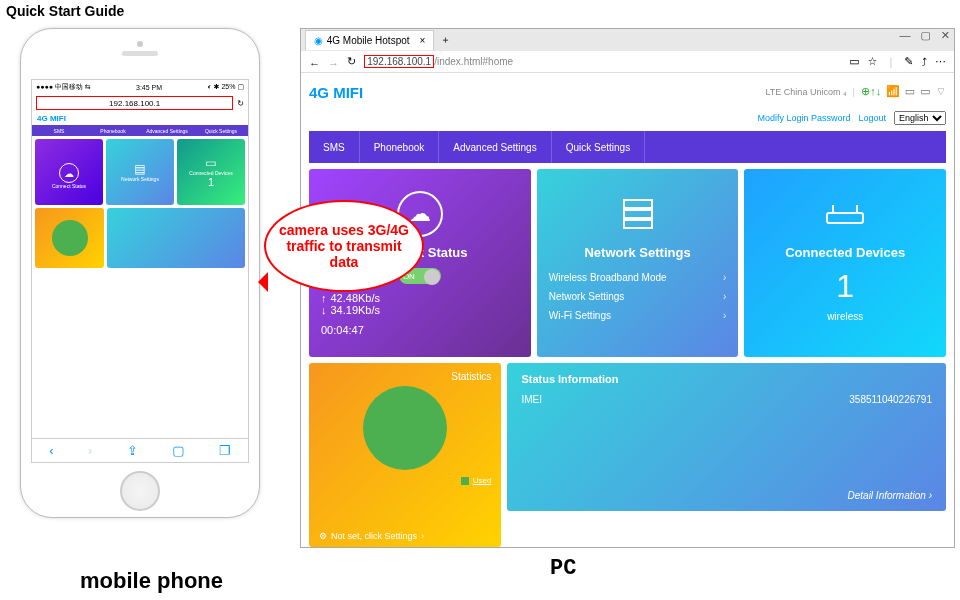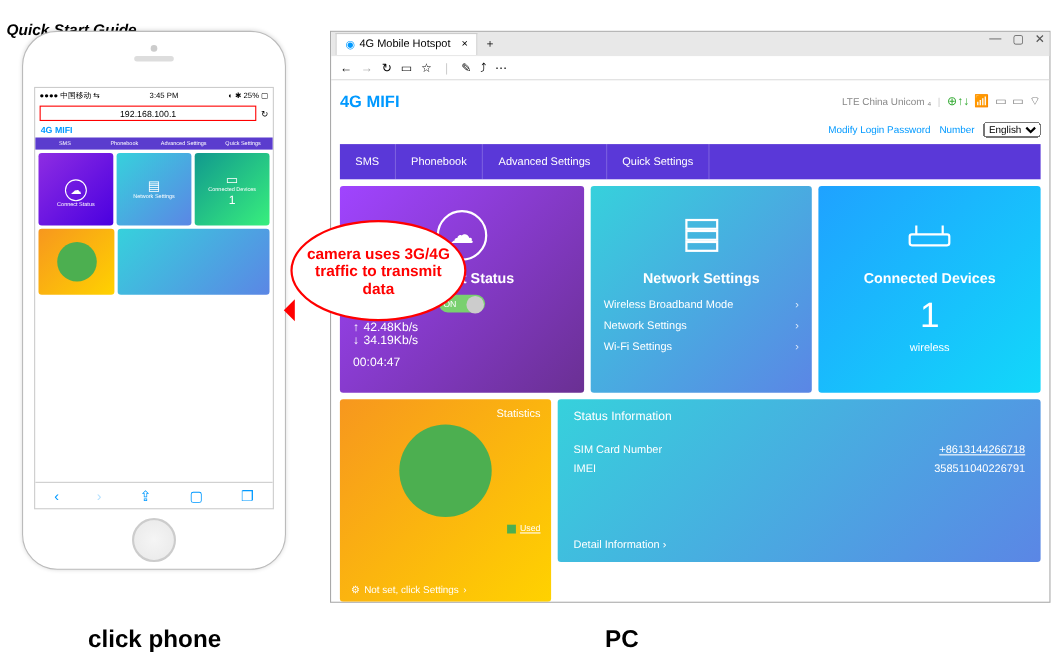--- a/index.html
+++ b/index.html
@@ -1,20 +1,20 @@
 <!DOCTYPE html>
 <html><head>
 <meta charset="utf-8">
 <style>
 * { margin:0; padding:0; box-sizing:border-box; font-family: -apple-system, "Segoe UI", Arial, sans-serif; }
 body { width:960px; height:600px; background:#fff; position:relative; }
 
-.guide-title { position:absolute; top:19px; left:6px; font-weight:bold; font-size:14px;font-style:italic; }
+.guide-title { position:absolute; top:3px; left:6px; font-weight:bold; font-size:14px; }
 .label-mobile { position:absolute; top:568px; left:80px; font-size:22px; font-weight:bold; }
-.label-pc { position:absolute; top:568px; left:550px; font-size:22px; font-weight:bold; }
+.label-pc { position:absolute; top:556px; left:550px; font-size:22px; font-weight:bold;font-family:Liberation Mono, monospace; }
 
 
 .phone { position:absolute; left:20px; top:28px; width:240px; height:490px; border:1px solid #bbb; border-radius:32px; background:#fff; box-shadow:0 0 4px rgba(0,0,0,.15); }
 .phone .speaker { position:absolute; top:22px; left:50%; transform:translateX(-50%); width:36px; height:5px; background:#ddd; border-radius:3px; }
 .phone .cam { position:absolute; top:12px; left:50%; transform:translateX(-50%); width:6px; height:6px; border-radius:50%; background:#ccc; }
 .phone .home { position:absolute; bottom:6px; left:50%; transform:translateX(-50%); width:40px; height:40px; border:2px solid #ccc; border-radius:50%; background:radial-gradient(#f5f5f5,#e8e8e8); }
 .phone .screen { position:absolute; top:50px; left:10px; right:10px; bottom:54px; border:1px solid #ccc; background:#fff; overflow:hidden; }
 
 .statusbar { height:14px; font-size:7px; display:flex; justify-content:space-between; align-items:center; padding:0 4px; }
 .pad-addr { height:18px; display:flex; align-items:center; padding:0 4px; gap:4px; font-size:8px; }
@@ -73,34 +73,34 @@
 .toggle::after { content:""; position:absolute; right:1px; top:1px; width:16px; height:16px; background:#ccc; border-radius:50%; }
 
 .list-line { width:100%; padding:4px 0; font-size:10px; display:flex; justify-content:space-between; }
 .list-line span:last-child { opacity:.8; }
 
 .cards2 { display:grid; grid-template-columns:1fr 2.28fr; gap:6px; margin-top:6px; }
 .card.orange { background:linear-gradient(135deg,#f7971e,#ffd200); height:184px; align-items:flex-end; padding:8px 10px; position:relative; }
 .card.info { background:linear-gradient(135deg,#36d1dc,#5b86e5); height:148px; align-items:stretch; padding:10px 14px; }
 .info-row { display:flex; justify-content:space-between; font-size:10px; padding:3px 0; }
 .info-row.u span:last-child { text-decoration:underline; }
-.info-footer { margin-top:auto; text-align:left; font-size:10px; }
+.info-footer { margin-top:auto; text-align:right; font-size:10px;font-style:italic; }
 
 .green-circle { width:84px; height:84px; border-radius:50%; background:#4caf50; margin:4px auto; }
 .legend { font-size:8px; display:flex; gap:4px; align-items:center; margin-top:2px;text-decoration:underline; }
 .legend .sq { width:8px;height:8px;background:#4caf50; }
 .or-footer { position:absolute; bottom:6px; left:10px; font-size:9px; display:flex; align-items:center; gap:4px; }
 
 svg { display:block; }
 </style>
 </head>
 <body>
 
 <div class="guide-title">Quick Start Guide</div>
-<div class="label-mobile">click phone</div>
+<div class="label-mobile">mobile phone</div>
 <div class="label-pc">PC</div>
 
 <div class="bubble">
   <span>camera uses 3G/4G traffic to transmit data</span>
 </div>
 
 <div class="phone">
   <div class="cam"></div>
   <div class="speaker"></div>
   <div class="home"></div>
@@ -163,20 +163,23 @@
     <div class="winctl">
       <span>—</span>
       <span>▢</span>
       <span>✕</span>
     </div>
   </div>
   <div class="addrbar">
     <span>←</span>
     <span style="opacity:.4">→</span>
     <span>↻</span>
+    <div class="addr">
+      <span class="addr-hl">192.168.100.1</span><span>/index.html#home</span>
+    </div>
     <span>▭</span>
     <span>☆</span>
     <span style="margin:0 4px;color:#ccc">|</span>
     <span>✎</span>
     <span>⤴</span>
     <span>⋯</span>
   </div>
 
   <div class="main">
     <div class="hdr">
@@ -188,21 +191,21 @@
           <span style="color:#3a3">⊕↑↓</span>
           <span>📶</span>
           <span>▭</span>
           <span>▭</span>
           <span>⌔</span>
         </div>
       </div>
     </div>
     <div class="subhdr">
       <a>Modify Login Password</a>
-      <a>Number</a>
+      <a>Logout</a>
       <select><option>English</option></select>
     </div>
 
     <div class="nav">
       <div>SMS</div>
       <div>Phonebook</div>
       <div>Advanced Settings</div>
       <div>Quick Settings</div>
     </div>
 
@@ -269,25 +272,21 @@
             <div class="sq"></div>
             <span>Used</span>
           </div>
         <div class="or-footer">
           <span>⚙</span>
           <span>Not set, click Settings</span>
           <span style="margin-left:auto">›</span>
         </div>
       </div>
       <div class="card info">
-        <div style="font-size:11px;font-weight:normal;margin-bottom:16px">Status Information</div>
-        <div class="info-row u">
-            <span>SIM Card Number</span>
-            <span>+8613144266718</span>
-          </div>
+        <div style="font-size:11px;font-weight:bold;margin-bottom:6px">Status Information</div>
         <div class="info-row">
             <span>IMEI</span>
             <span>358511040226791</span>
           </div>
         <div class="info-footer">Detail Information  ›</div>
       </div>
     </div>
   </div>
 </div>
 

